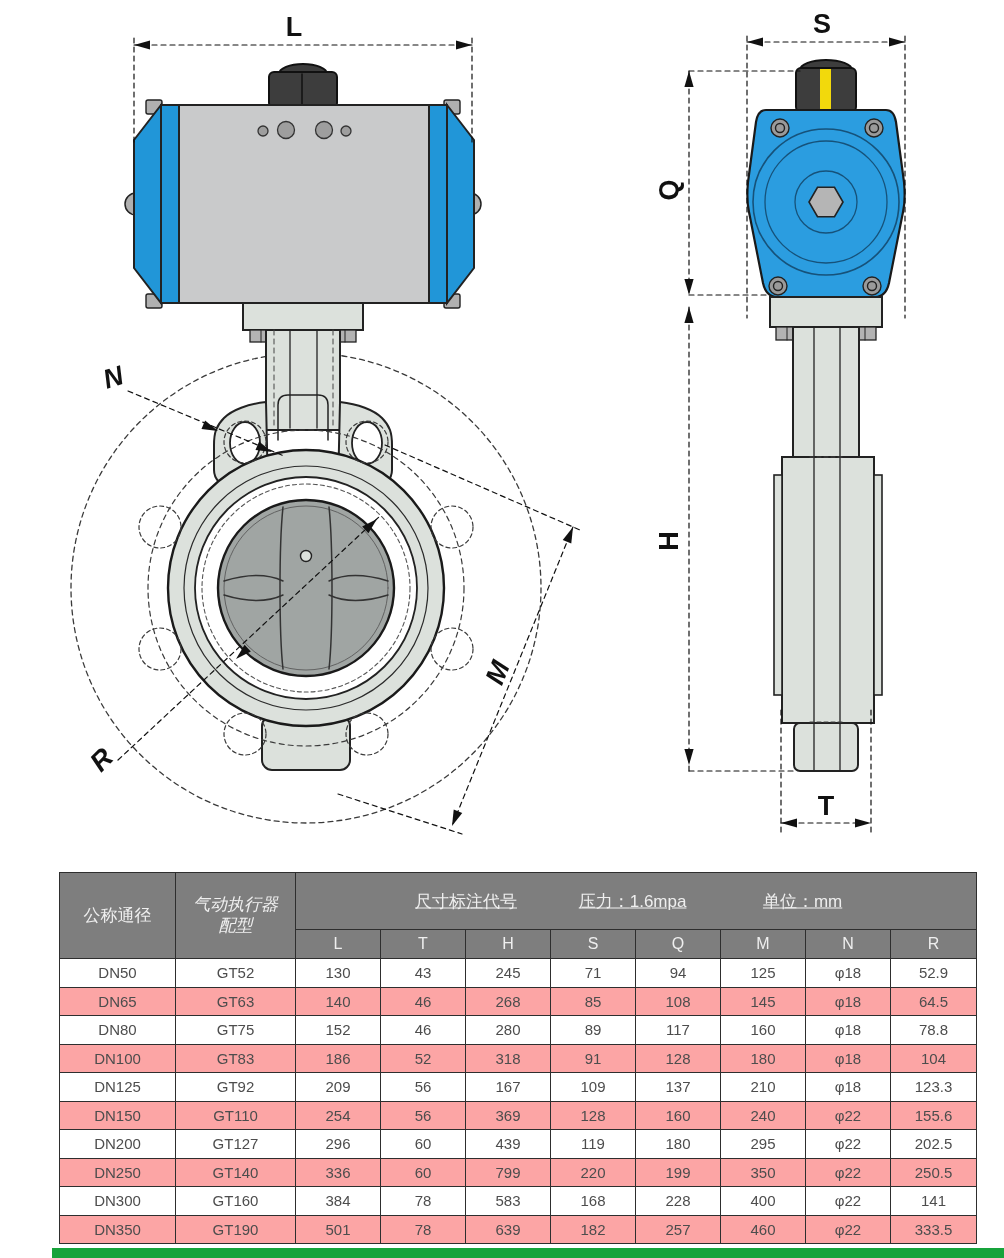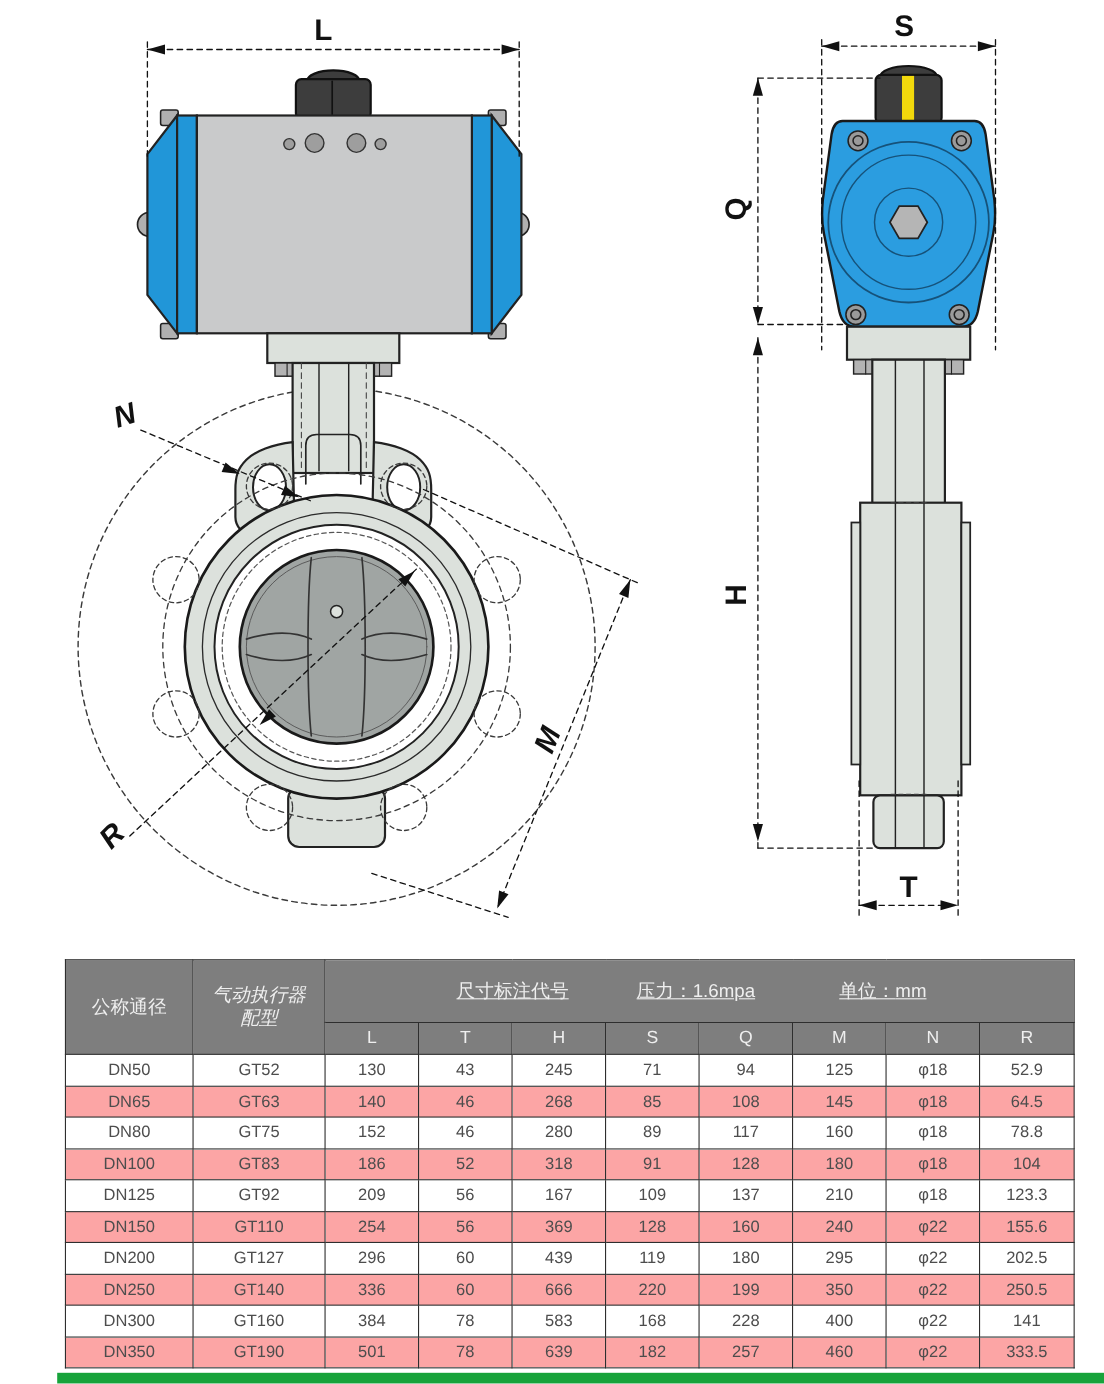--- a/index.html
+++ b/index.html
@@ -335,21 +335,21 @@
           <td>180</td>
           <td>295</td>
           <td>φ22</td>
           <td>202.5</td>
         </tr>
         <tr class="alt">
           <td>DN250</td>
           <td>GT140</td>
           <td>336</td>
           <td>60</td>
-          <td>666</td>
+          <td>799</td>
           <td>220</td>
           <td>199</td>
           <td>350</td>
           <td>φ22</td>
           <td>250.5</td>
         </tr>
         <tr>
           <td>DN300</td>
           <td>GT160</td>
           <td>384</td>

